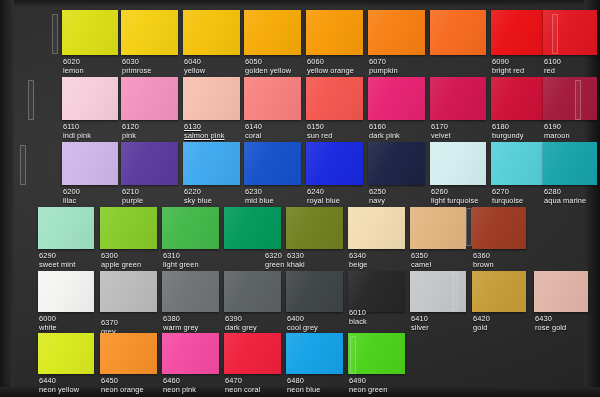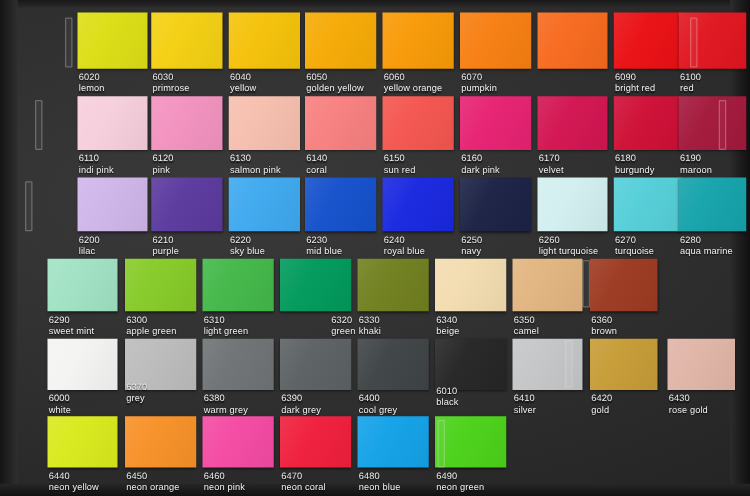--- a/index.html
+++ b/index.html
@@ -183,21 +183,21 @@
         </div>
         <div class="cell" style="left: 121px;">
           <div class="swatch sheen" title="pink" style="background: rgb(243, 146, 191); width: 57px; height: 43px;"></div>
           <div class="label" style="top: 46px;">
             <span class="code">6120</span>
             <span class="name">pink</span>
           </div>
         </div>
         <div class="cell" style="left: 183px;">
           <div class="swatch sheen" title="salmon pink" style="background: rgb(246, 191, 174); width: 57px; height: 43px;"></div>
-          <div class="label" style="top: 46px;">
+          <div class="label" style="top: 46px; text-decoration: underline;">
             <span class="code">6130</span>
             <span class="name">salmon pink</span>
           </div>
         </div>
         <div class="cell" style="left: 244px;">
           <div class="swatch sheen" title="coral" style="background: rgb(247, 128, 127); width: 57px; height: 43px;"></div>
           <div class="label" style="top: 46px;">
             <span class="code">6140</span>
             <span class="name">coral</span>
           </div>
@@ -364,21 +364,21 @@
       <div class="row" style="top: 271px;">
         <div class="cell" style="left: 38px;">
           <div class="swatch sheen" title="white" style="background: rgb(244, 244, 242); width: 56px; height: 41px;"></div>
           <div class="label" style="top: 44px;">
             <span class="code">6000</span>
             <span class="name">white</span>
           </div>
         </div>
         <div class="cell" style="left: 100px;">
           <div class="swatch sheen" title="grey" style="background: rgb(188, 188, 188); width: 57px; height: 41px;"></div>
-          <div class="label" style="top: 35px;">
+          <div class="label" style="top: 48px;">
             <span class="code">6370</span>
             <span class="name">grey</span>
           </div>
         </div>
         <div class="cell" style="left: 162px;">
           <div class="swatch sheen" title="warm grey" style="background: rgb(111, 115, 117); width: 57px; height: 41px;"></div>
           <div class="label" style="top: 44px;">
             <span class="code">6380</span>
             <span class="name">warm grey</span>
           </div>

